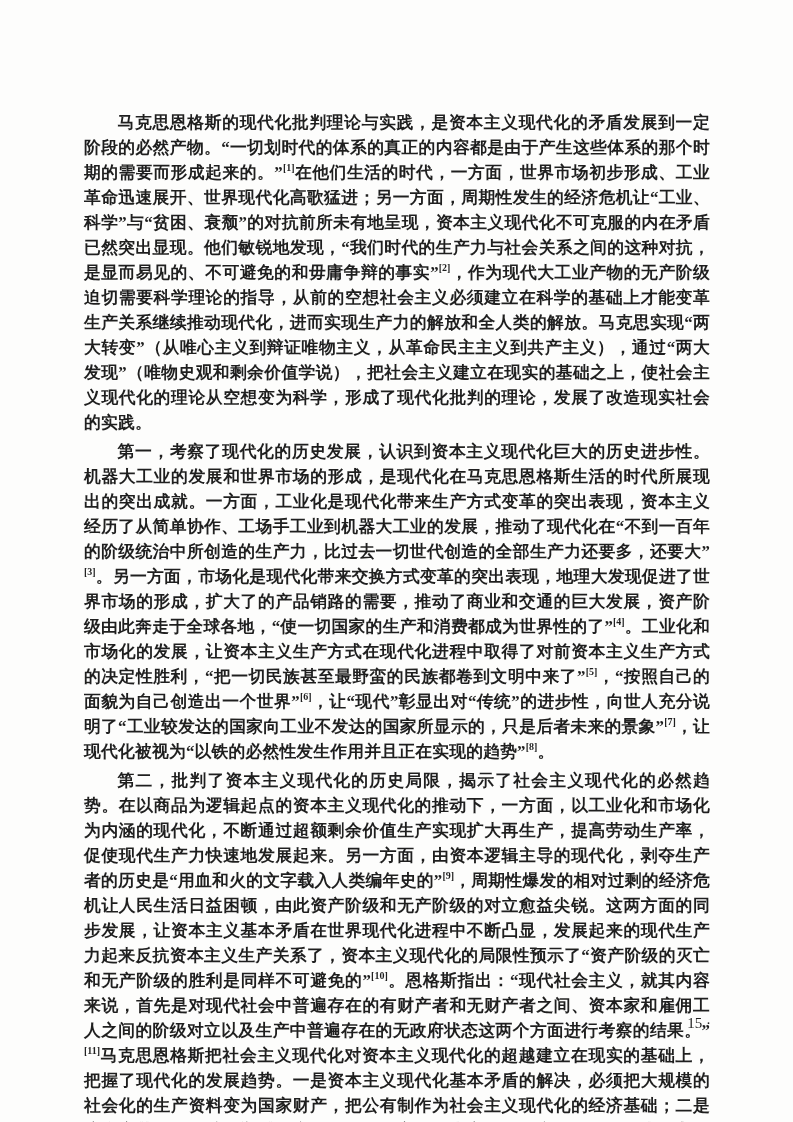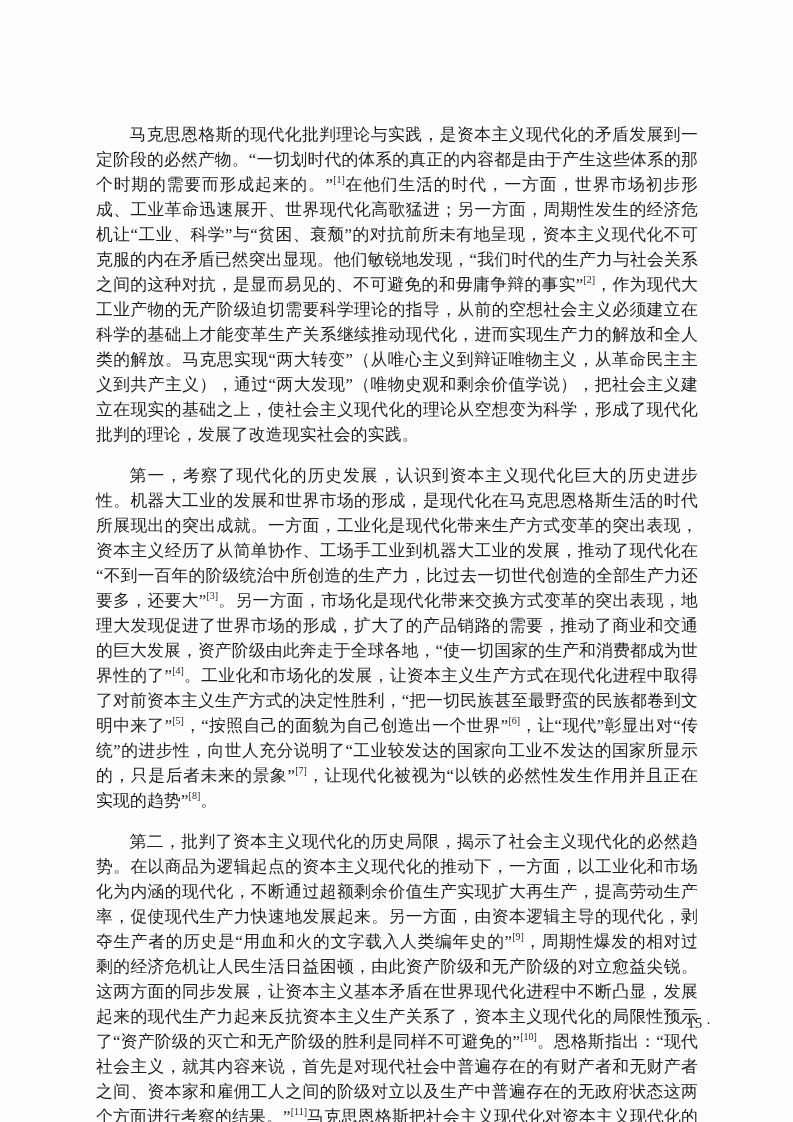--- a/index.html
+++ b/index.html
@@ -15,28 +15,29 @@
     color: #1f1f1f;
     overflow: hidden;
   }
   .page {
     position: absolute;
     left: 80px;
     top: 106px;
     width: 634px;
   }
   .para {
-    margin: 16px;
+    margin: 4px;
     font-size: 16.8px;
     line-height: 25px;
     text-align: justify;
     text-align-last: left;
     text-indent: 2em;
     letter-spacing: 0.2px;
     word-break: break-all;
+    font-weight: bold;
   }
   .para sup {
     font-size: 10px;
     line-height: 0;
     vertical-align: super;
     letter-spacing: 0;
   }
   .page-number {
     position: absolute;
     top: 1012px;

